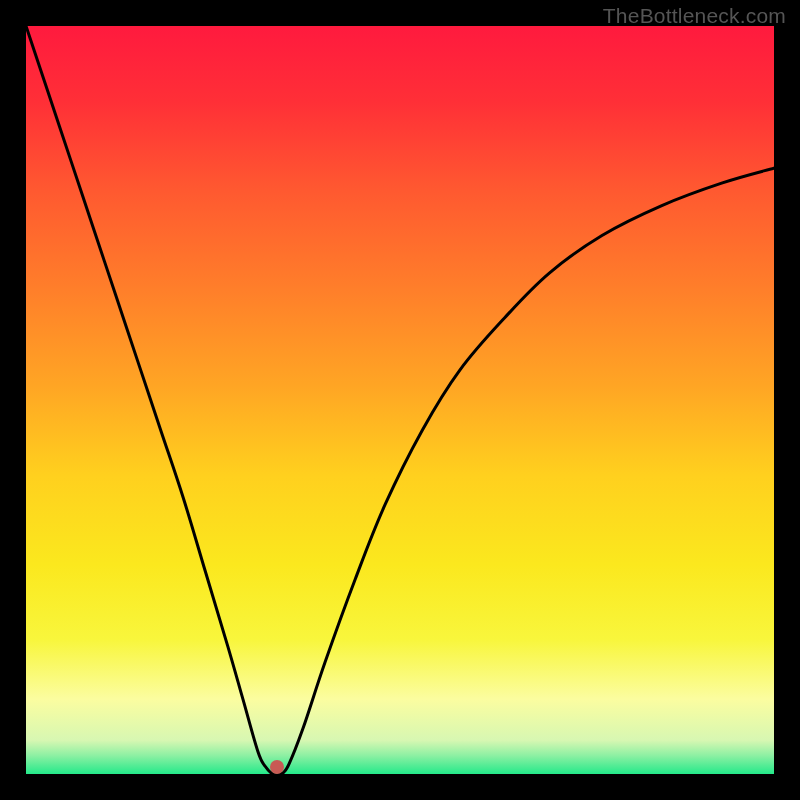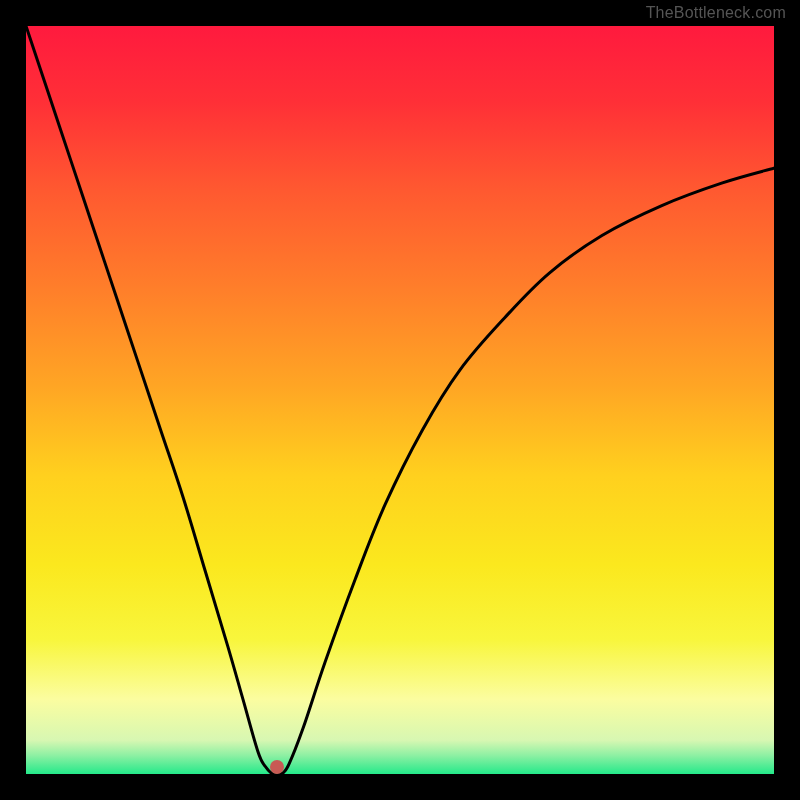--- a/index.html
+++ b/index.html
@@ -9,21 +9,21 @@
     height: 800px;
     background: #000;
     font-family: Arial, Helvetica, sans-serif;
     position: relative;
   }
   .watermark {
     position: absolute;
     top: 4px;
     right: 14px;
     color: #555;
-    font-size: 16px;
+    font-size: 21px;
     font-weight: 500;
     letter-spacing: 0.2px;
     z-index: 10;
   }
   .frame {
     position: absolute;
     left: 26px;
     top: 26px;
     width: 748px;
     height: 748px;

